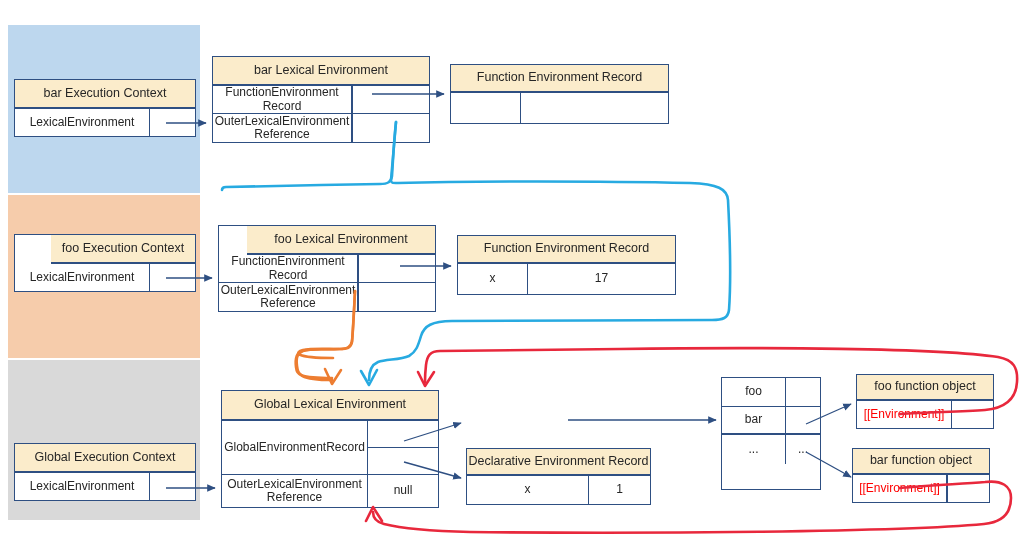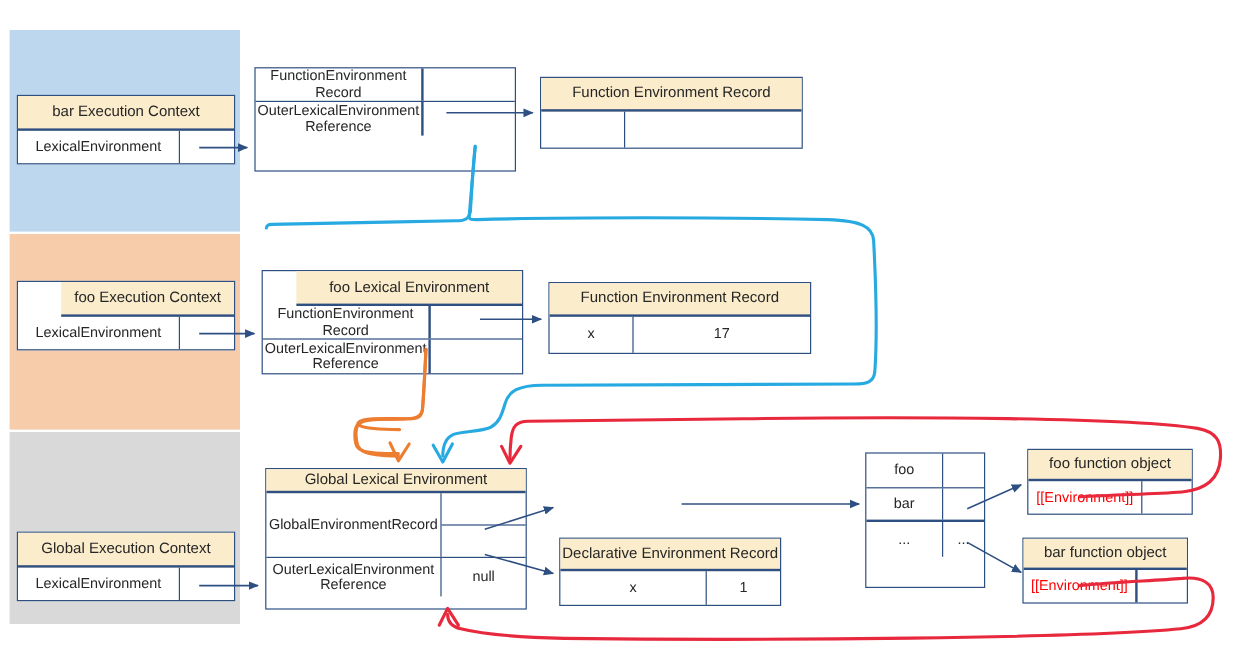--- a/index.html
+++ b/index.html
@@ -106,20 +106,21 @@
 
   <div class="box" style="left:14px; top:79px; width:182px; height:58px;">
     <div class="hdr" style="height:29px;">bar Execution Context</div>
     <div class="row" style="height:27px;">
       <div class="cell divr" style="width:135px;">LexicalEnvironment</div>
       <div class="cell" style="width:45px;"></div>
     </div>
   </div>
 
   <div class="box" style="left:212px; top:56px; width:218px; height:87px;">
+    <div class="hdr" style="height:29px;">bar Lexical Environment</div>
     <div class="row" style="height:28px;">
       <div class="cell divr2" style="width:140px;">FunctionEnvironment Record</div>
       <div class="cell" style="width:76px;"></div>
     </div>
     <div class="row" style="height:28px;">
       <div class="cell divr2" style="width:140px;">OuterLexicalEnvironment Reference</div>
       <div class="cell" style="width:76px;"></div>
     </div>
   </div>
 
@@ -161,21 +162,21 @@
 
   <div class="box" style="left:14px; top:443px; width:182px; height:58px;">
     <div class="hdr" style="height:29px;">Global Execution Context</div>
     <div class="row" style="height:27px;">
       <div class="cell divr" style="width:135px;">LexicalEnvironment</div>
       <div class="cell" style="width:45px;"></div>
     </div>
   </div>
 
   <div class="box" style="left:221px; top:390px; width:218px; height:118px;">
-    <div class="hdr" style="height:20px;">Global Lexical Environment</div>
+    <div class="hdr" style="height:30px;">Global Lexical Environment</div>
     <div class="row" style="height:54px;">
       <div class="cell divr" style="width:146px;">GlobalEnvironmentRecord</div>
       <div class="sub" style="width:70px;">
         <div class="subcell"></div>
         <div class="subcell"></div>
       </div>
     </div>
     <div class="row" style="height:32px;">
       <div class="cell divr" style="width:146px;">OuterLexicalEnvironment Reference</div>
       <div class="cell" style="width:70px;">null</div>

